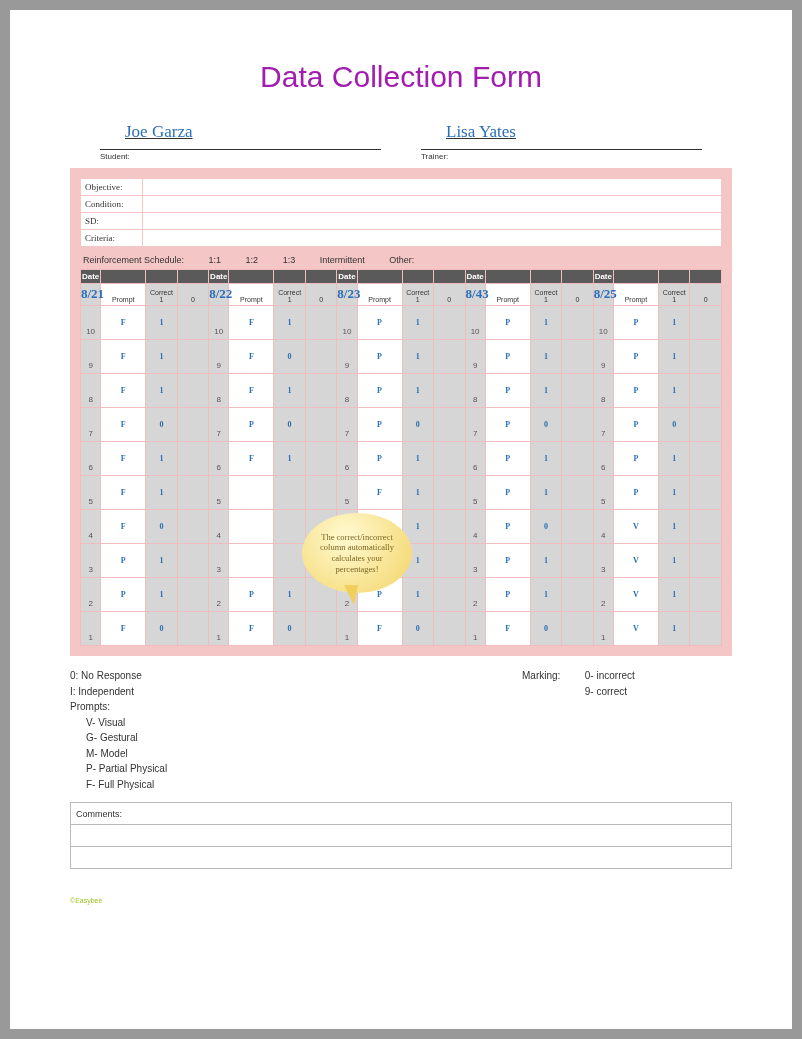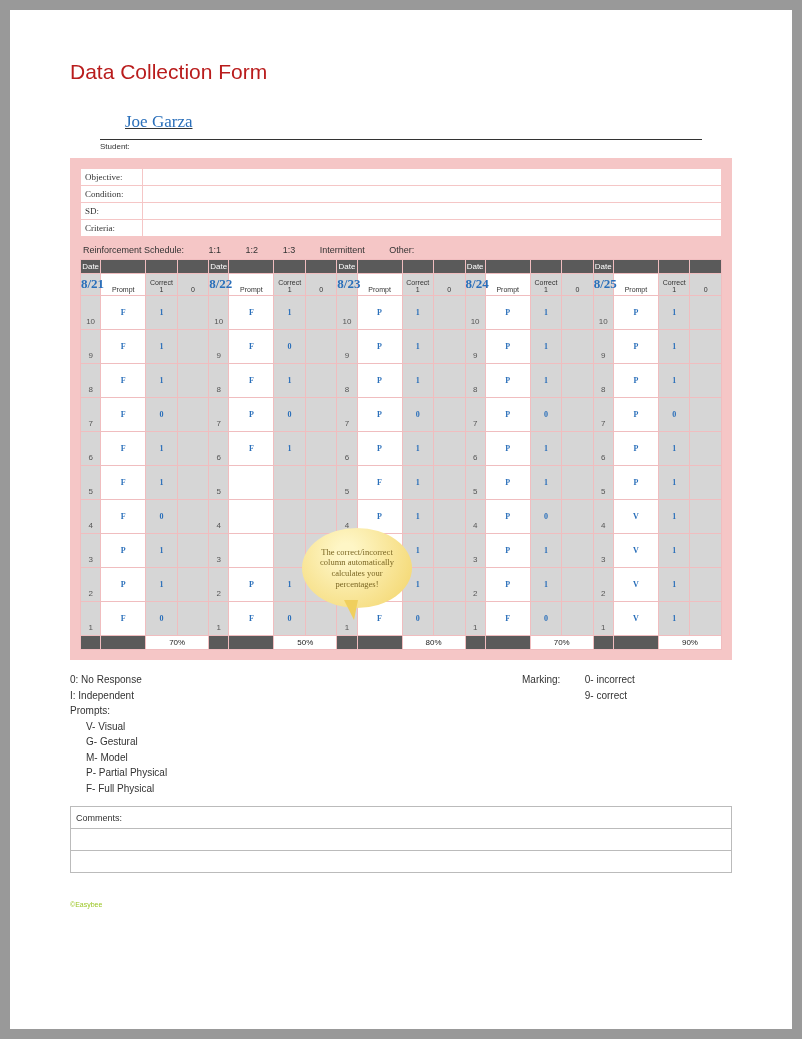--- a/index.html
+++ b/index.html
@@ -12,23 +12,24 @@
     }
     .page {
       background: #fff;
       width: 782px;
       height: 1019px;
       margin: 0 auto;
       padding: 50px 60px 20px 60px;
       position: relative;
     }
     .title {
-      font-size: 21px;
+      text-align: center;
+      font-size: 30px;
       font-weight: 300;
-      color: #b91c1c;
+      color: #a21caf;
       margin-bottom: 28px;
     }
     .names {
       display: flex;
       gap: 40px;
       margin: 0 30px 18px 30px;
       text-decoration: underline;
     }
     .name-field {
       flex: 1;
@@ -86,21 +87,21 @@
       text-align: center;
       font-size: 8px;
       height: 34px;
       padding: 0;
     }
     .dg-head th {
       background: #5a5a5a;
       color: #fff;
       height: 14px;
       font-size: 8px;
-      font-weight: normal;
+      font-weight: bold;
     }
     .dg-sub td {
       height: 22px;
       vertical-align: bottom;
       padding-bottom: 2px;
     }
     .dg-sub .date-val {
       font-family: "Comic Sans MS", cursive;
       color: #2a6fba;
       font-size: 13px;
@@ -120,21 +121,21 @@
       background: #5a5a5a;
       color: #fff;
       height: 14px;
       font-size: 8px;
     }
     .pct-row td.pct { background: #fff; color: #222; }
 
     .callout {
       position: absolute;
       left: 292px;
-      top: 518px;
+      top: 503px;
       width: 110px;
       height: 90px;
       z-index: 5;
     }
     .callout .bubble {
       width: 110px;
       height: 80px;
       background: radial-gradient(circle at 40% 30%, #fef6c6 10%, #f3d56b 95%);
       border-radius: 50%;
       display: flex;
@@ -190,20 +191,24 @@
 
 <div class="page">
 
   <div class="title">Data Collection Form</div>
 
   <div class="names">
     <div class="name-field">
       <span class="name-value">Joe Garza</span>
       <span class="name-label">Student:</span>
     </div>
+    <div class="name-field">
+      <span class="name-value">Lisa Yates</span>
+      <span class="name-label">Trainer:</span>
+    </div>
   </div>
 
   <div class="form-block">
 
     <table class="info-table">
       <tbody>
           <tr>
             <td class="label">Objective:</td>
             <td></td>
           </tr>
@@ -283,21 +288,21 @@
             <td class="ch col-shade">Correct<br>1</td>
             <td class="ch col-shade"><br>0</td>
             <td class="date-val col-shade">8/22</td>
             <td class="ch">Prompt</td>
             <td class="ch col-shade">Correct<br>1</td>
             <td class="ch col-shade"><br>0</td>
             <td class="date-val col-shade">8/23</td>
             <td class="ch">Prompt</td>
             <td class="ch col-shade">Correct<br>1</td>
             <td class="ch col-shade"><br>0</td>
-            <td class="date-val col-shade">8/24</td>
+            <td class="date-val col-shade">8/43</td>
             <td class="ch">Prompt</td>
             <td class="ch col-shade">Correct<br>1</td>
             <td class="ch col-shade"><br>0</td>
             <td class="date-val col-shade">8/25</td>
             <td class="ch">Prompt</td>
             <td class="ch col-shade">Correct<br>1</td>
             <td class="ch col-shade"><br>0</td>
           </tr>
           <tr>
             <td class="row-idx col-shade">10</td>
@@ -511,37 +516,20 @@
             <td class="hw col-shade">0</td>
             <td class="col-shade"></td>
             <td class="row-idx col-shade">1</td>
             <td class="hw">F</td>
             <td class="hw col-shade">0</td>
             <td class="col-shade"></td>
             <td class="row-idx col-shade">1</td>
             <td class="hw">V</td>
             <td class="hw col-shade">1</td>
             <td class="col-shade"></td>
-          </tr>
-          <tr class="pct-row">
-            <td></td>
-            <td></td>
-            <td class="pct" colspan="2">70%</td>
-            <td></td>
-            <td></td>
-            <td class="pct" colspan="2">50%</td>
-            <td></td>
-            <td></td>
-            <td class="pct" colspan="2">80%</td>
-            <td></td>
-            <td></td>
-            <td class="pct" colspan="2">70%</td>
-            <td></td>
-            <td></td>
-            <td class="pct" colspan="2">90%</td>
           </tr>
         </tbody>
       </table>
 
   </div>
 
   <div class="callout">
     <div class="bubble">The correct/incorrect column automatically calculates your percentages!</div>
     <div class="tail"></div>
   </div>

